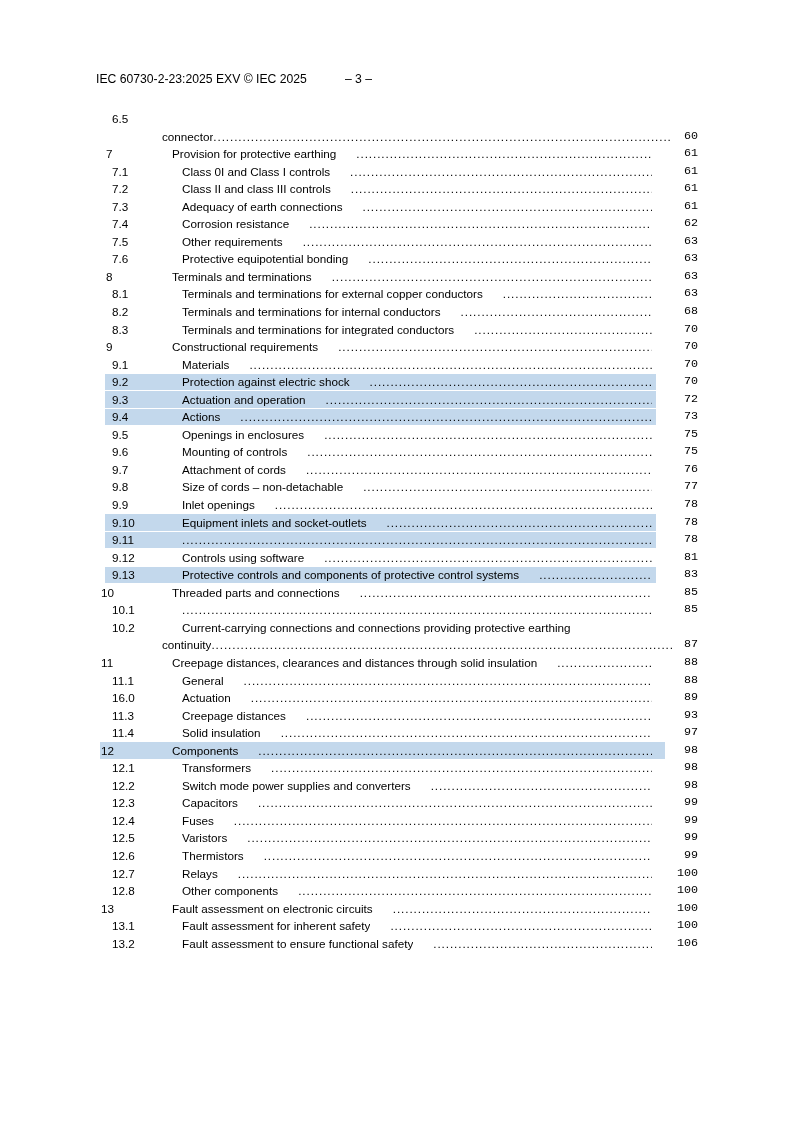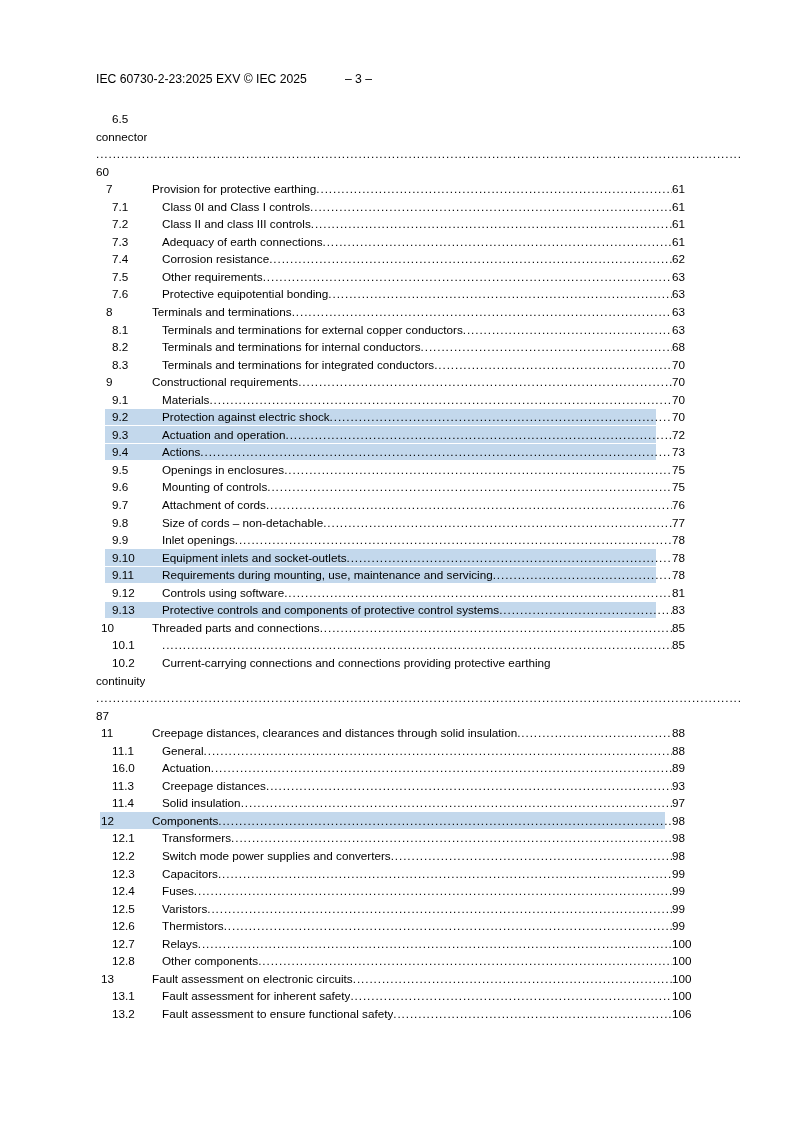--- a/index.html
+++ b/index.html
@@ -47,20 +47,21 @@
     top: 110px;
     width: 602px;
   }
   .toc-entry {
     position: relative;
     display: flex;
     align-items: flex-start;
     font-size: 11.7px;
     line-height: 17.55px;
     white-space: nowrap;
+    gap: 20px;
   }
   .toc-entry.highlight::before {
     content: "";
     position: absolute;
     left: var(--hl-left, 9px);
     right: var(--hl-right, 42px);
     top: 0.5px;
     bottom: 0.5px;
     background: #c3d8ec;
     z-index: 0;
@@ -106,34 +107,34 @@
     white-space: nowrap;
   }
   .toc-dots::before {
     content: "...........................................................................................................................................................";
   }
   .toc-page {
     position: relative;
     z-index: 1;
     flex: 0 0 auto;
     width: 26px;
-    text-align: left;
+    text-align: right;
+    font-family: Liberation Mono, monospace;
   }
   
   .sp .toc-title::after { content: " "; }
 
   
   .toc-cont {
     position: relative;
     display: flex;
     align-items: flex-start;
     font-size: 11.7px;
     line-height: 17.55px;
     white-space: nowrap;
-    flex-direction: column;
   }
   .toc-cont .toc-num { width: 66px; }
 </style>
 </head>
 <body>
 
 <div class="page">
 
   <div class="header">
     <span class="header-title">IEC 60730-2-23:2025 EXV © IEC 2025</span><span class="header-folio">– 3 –</span>
@@ -277,21 +278,20 @@
         <span class="toc-page">78</span>
       </div>
       <div class="toc-entry lvl2 highlight" style="--hl-left: 9px; --hl-right: 42px;">
         <span class="toc-num">9.10</span>
         <span class="toc-title">Equipment inlets and socket-outlets</span>
         <span class="toc-dots"></span>
         <span class="toc-page">78</span>
       </div>
       <div class="toc-entry lvl2 highlight" style="--hl-left: 9px; --hl-right: 42px;">
         <span class="toc-num">9.11</span>
-        <span class="toc-title">Requirements during mounting, use, maintenance and servicing</span>
         <span class="toc-dots"></span>
         <span class="toc-page">78</span>
       </div>
       <div class="toc-entry lvl2 sp">
         <span class="toc-num">9.12</span>
         <span class="toc-title">Controls using software</span>
         <span class="toc-dots"></span>
         <span class="toc-page">81</span>
       </div>
       <div class="toc-entry lvl2 highlight sp" style="--hl-left: 9px; --hl-right: 42px;">

